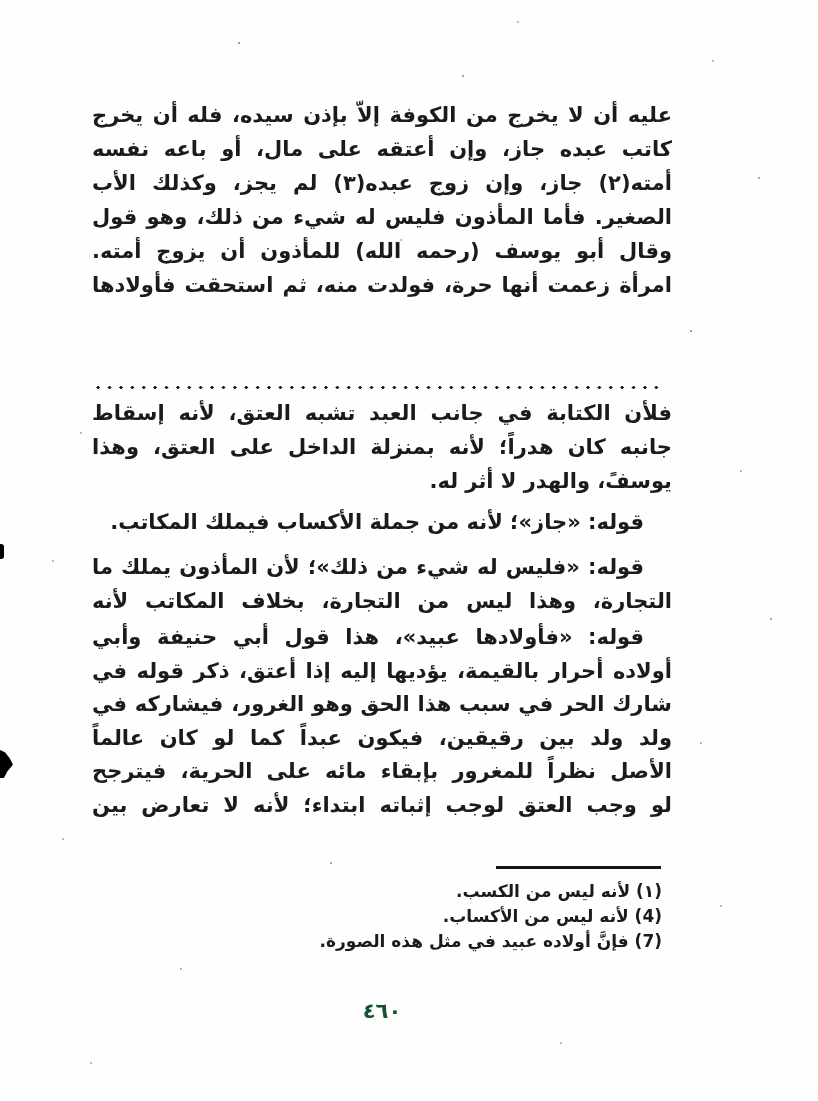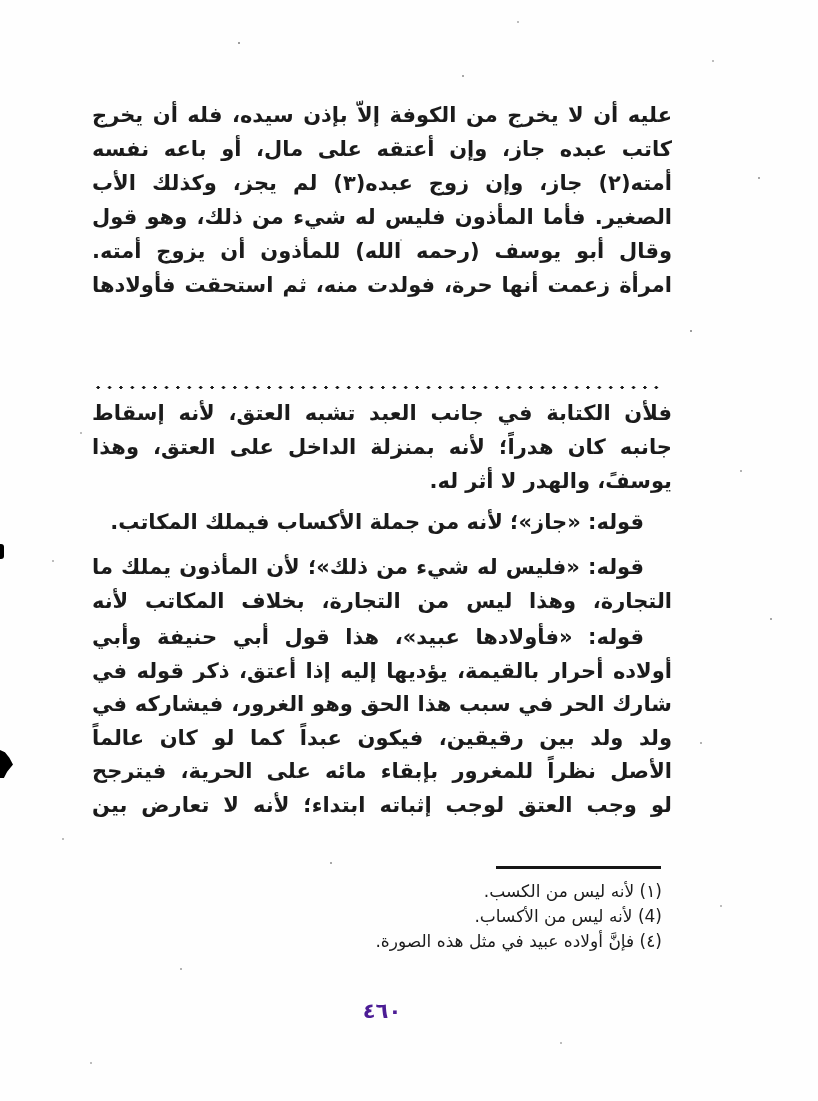--- a/index.html
+++ b/index.html
@@ -59,38 +59,38 @@
   .footnote-rule {
     position: absolute;
     top: 866px; left: 496px; width: 165px; height: 3px;
     background: #161616;
   }
   .footnotes-block {
     position: absolute;
     top: 879px;
     right: 156px;
     left: 180px;
-    font-weight: 400;
+    font-weight: 700;
     font-size: 17px;
     color: #1b1b1b;
     text-align: right;
   }
   .footnote-item {
     display: block;
     line-height: 25px; height: 25px;
     overflow: hidden;
   }
 
   .page-number {
     position: absolute;
     top: 999px; left: 332px; width: 100px;
     text-align: center;
     font-weight: 700;
     font-size: 21px;
-    color: #4c1d95;
+    color: #14532d;
   }
 
   
   .edge-tick {
     position: absolute;
     left: 0; top: 544px; width: 4px; height: 15px;
     background: #000;
     border-radius: 0 3px 3px 0;
   }
   .edge-blob {
@@ -155,21 +155,21 @@
     <span class="line">ولد ولد بين رقيقين، فيكون عبداً كما لو كان عالماً بحالها، وحكم الشرع يثبت في</span>
     <span class="line">الأصل نظراً للمغرور بإبقاء مائه على الحرية، فيترجح ماءه على ماء المرأة، أما ههنا</span>
     <span class="line lastline">لو وجب العتق لوجب إثباته ابتداء؛ لأنه لا تعارض بين المائين فيجب الترجيح.</span>
   </div>
 
   <div class="footnote-rule"></div>
 
   <div class="footnotes-block">
     <span class="footnote-item">(١) لأنه ليس من الكسب.</span>
     <span class="footnote-item">(4) لأنه ليس من الأكساب.</span>
-    <span class="footnote-item">(٤) فإنَّ أولاده عبيد في مثل هذه الصورة.</span>
+    <span class="footnote-item">(7) فإنَّ أولاده عبيد في مثل هذه الصورة.</span>
   </div>
 
   <div class="page-number">٤٦٠</div>
 
   <div class="edge-tick"></div>
   <div class="edge-blob"></div>
   <div class="noise"></div>
 </div>
 
 </body></html>

